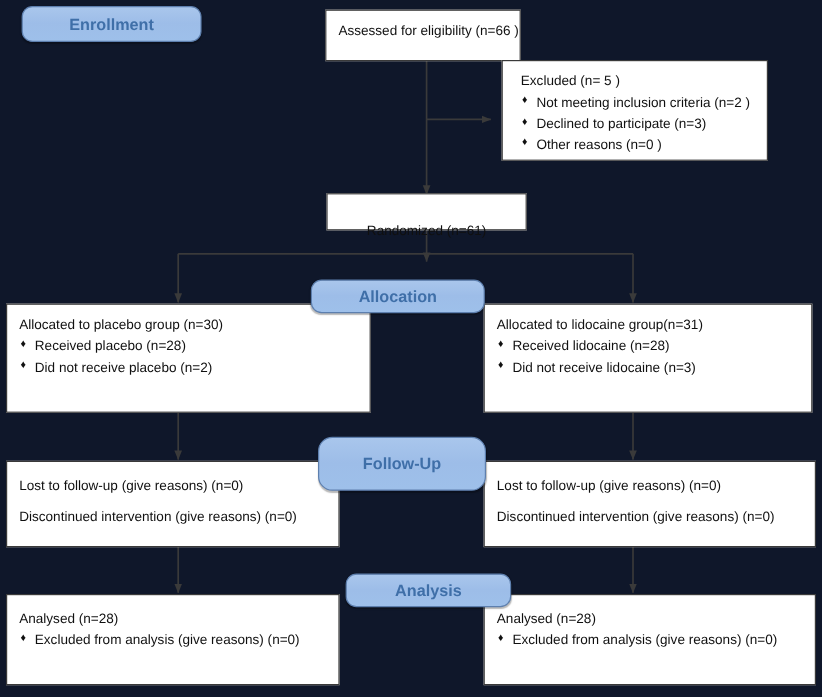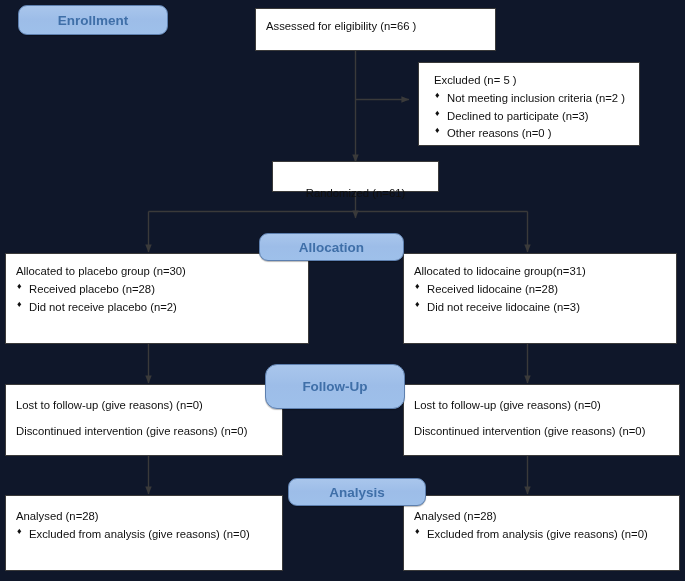--- a/index.html
+++ b/index.html
@@ -119,25 +119,25 @@
   </div>
 
   <div class="pill" style="left:265px; top:364px; width:140px; height:45px;border-radius:12px;">
     <span>Follow-Up</span>
   </div>
 
   <div class="pill" style="left:288px; top:478px; width:138px; height:28px;">
     <span>Analysis</span>
   </div>
 
-  <div class="box" style="left:255px; top:8px; width:241px; height:43px;">
+  <div class="box" style="left:271px; top:8px; width:163px; height:43px;">
     <div class="title">Assessed for eligibility (n=66 )</div>
   </div>
 
-  <div class="box" style="left:418px; top:62px; width:222px; height:84px;padding-left:15px;">
+  <div class="box" style="left:418px; top:50px; width:222px; height:84px;padding-left:15px;">
     <div class="title">Excluded  (n= 5 )</div>
     <ul>
       <li>Not meeting inclusion criteria (n=2 )</li>
       <li>Declined to participate (n=3)</li>
       <li>Other reasons (n=0 )</li>
     </ul>
   </div>
 
   <div class="box" style="left:272px; top:161px; width:167px; height:31px; padding-top:23px; text-align:center;">
     <div class="title">Randomized (n=61)</div>

